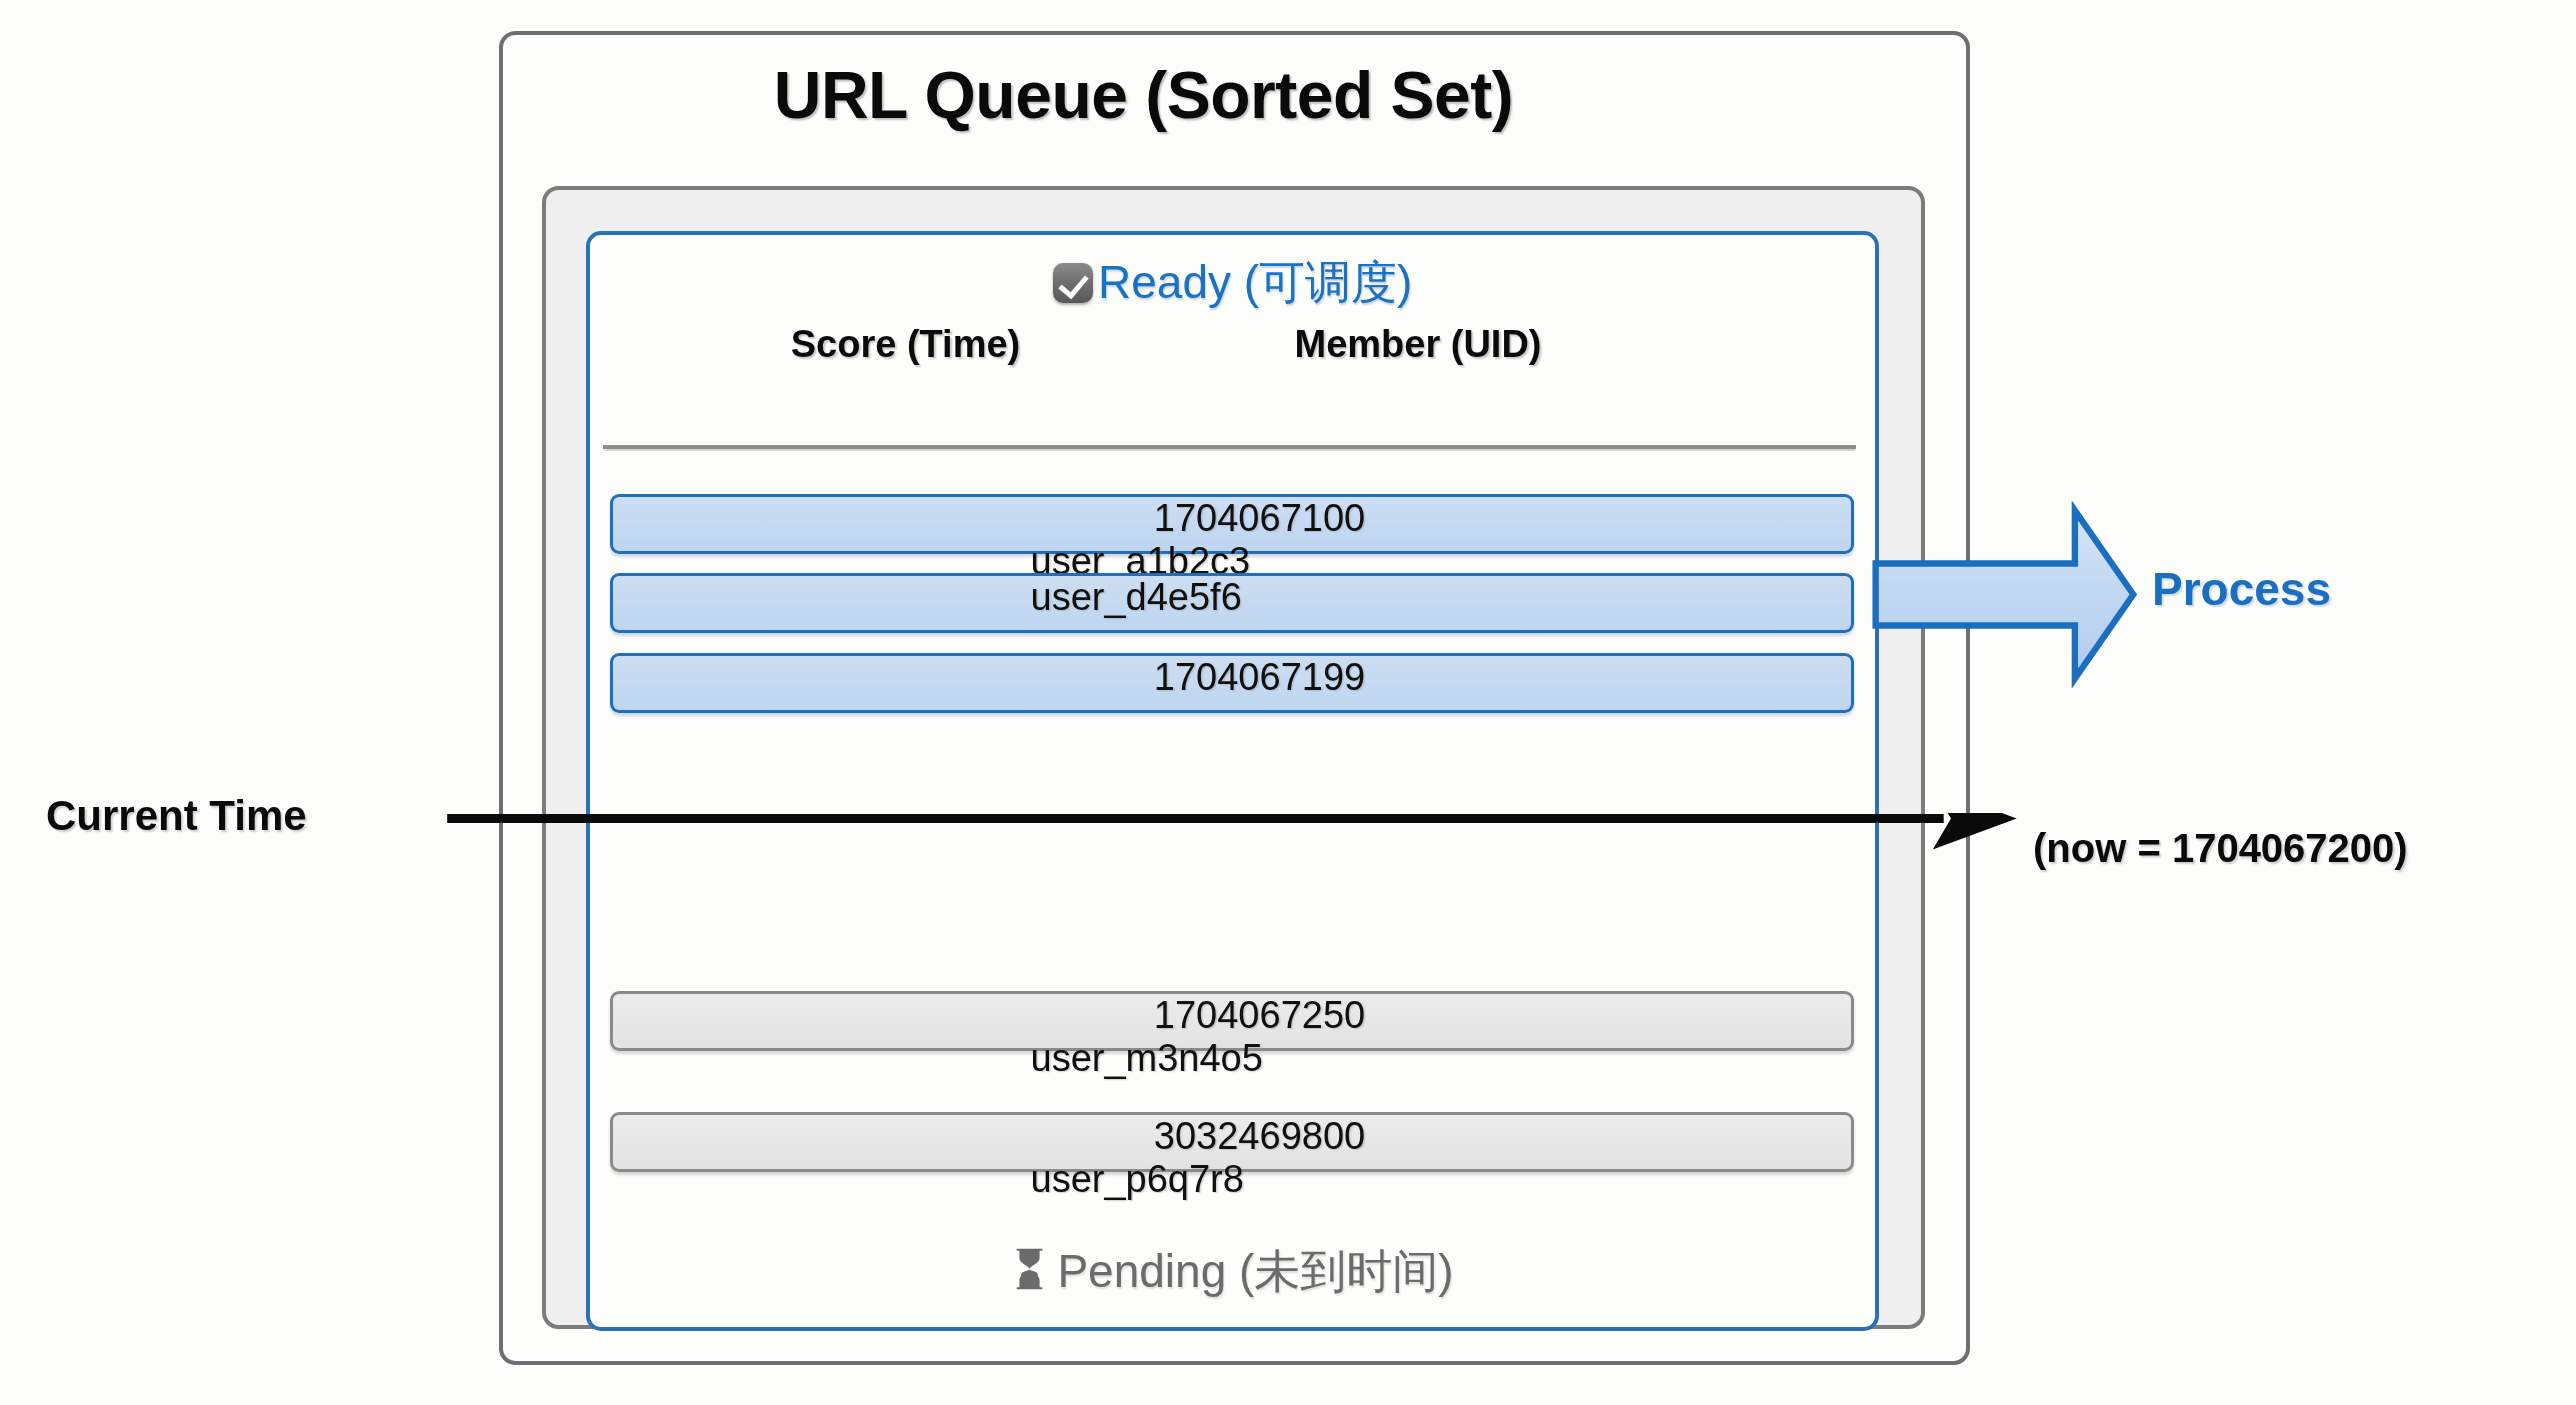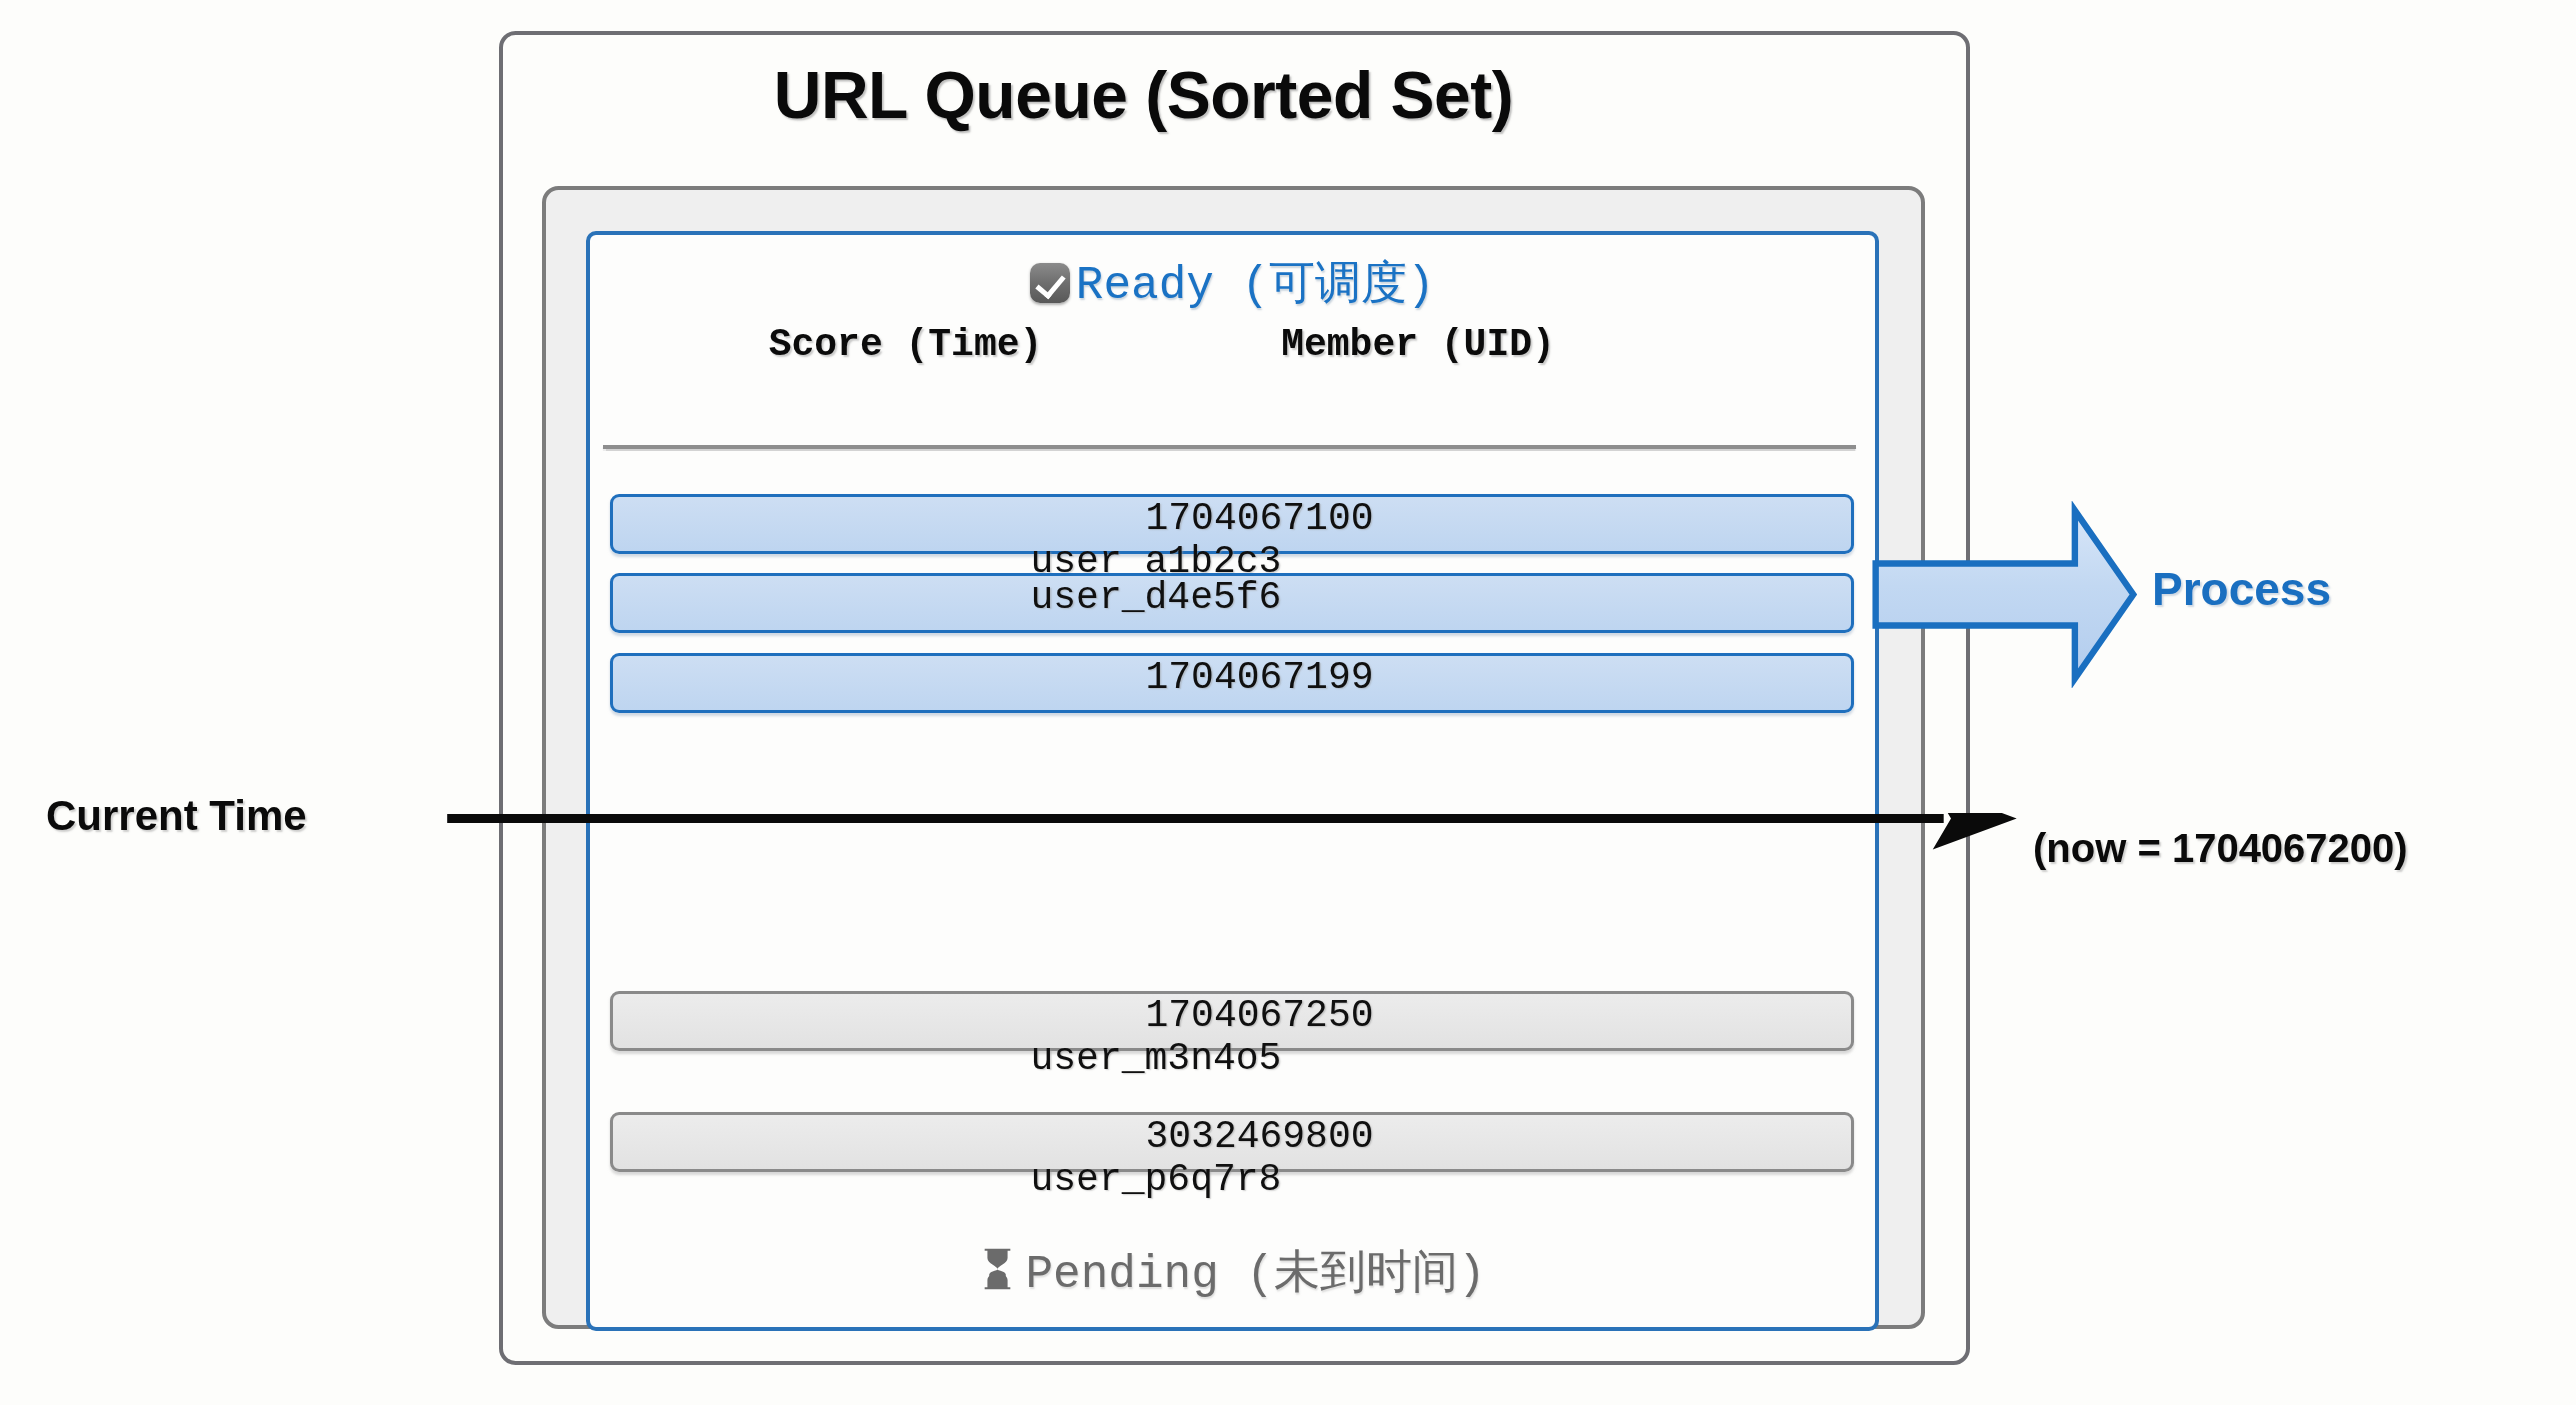--- a/index.html
+++ b/index.html
@@ -39,24 +39,23 @@
     background: #efefef;
     box-sizing: border-box;
   }
   .panel-inner {
     position: absolute;
     left: 586px;
     top: 231px;
     width: 1293px;
     height: 1100px;
     border: 4.6px solid #2a72b8;
-    border-radius: 10px;
+    border-radius: 15px;
     background: #fdfdfc;
     box-sizing: border-box;
-    font-family: Liberation Mono, monospace;
   }
 
   
   .title {
     position: absolute;
     left: 499px;
     top: 57px;
     width: 1289px;
     text-align: center;
     font-size: 66px;

